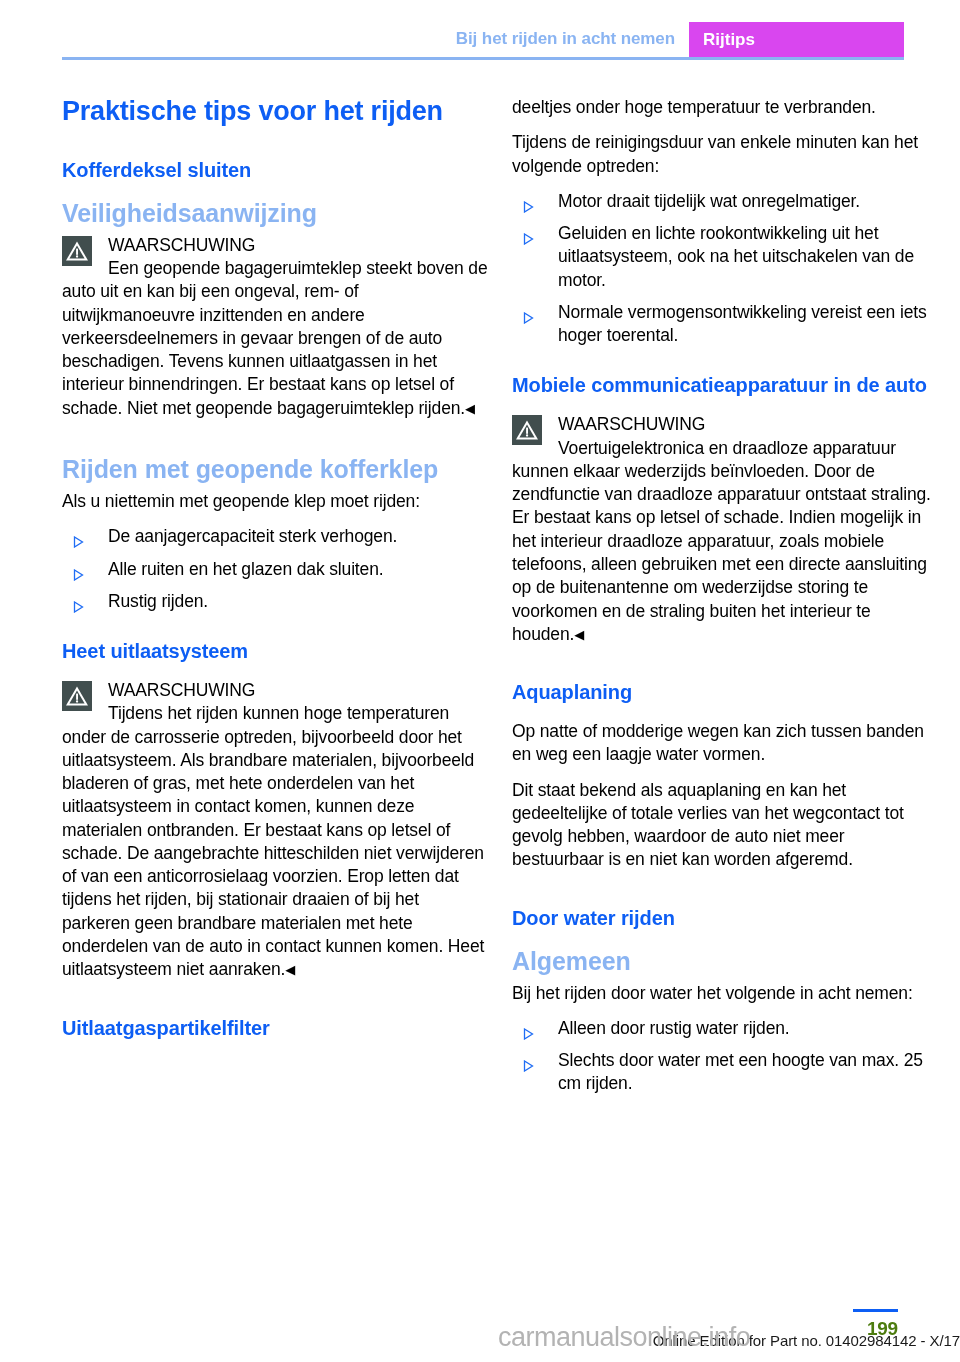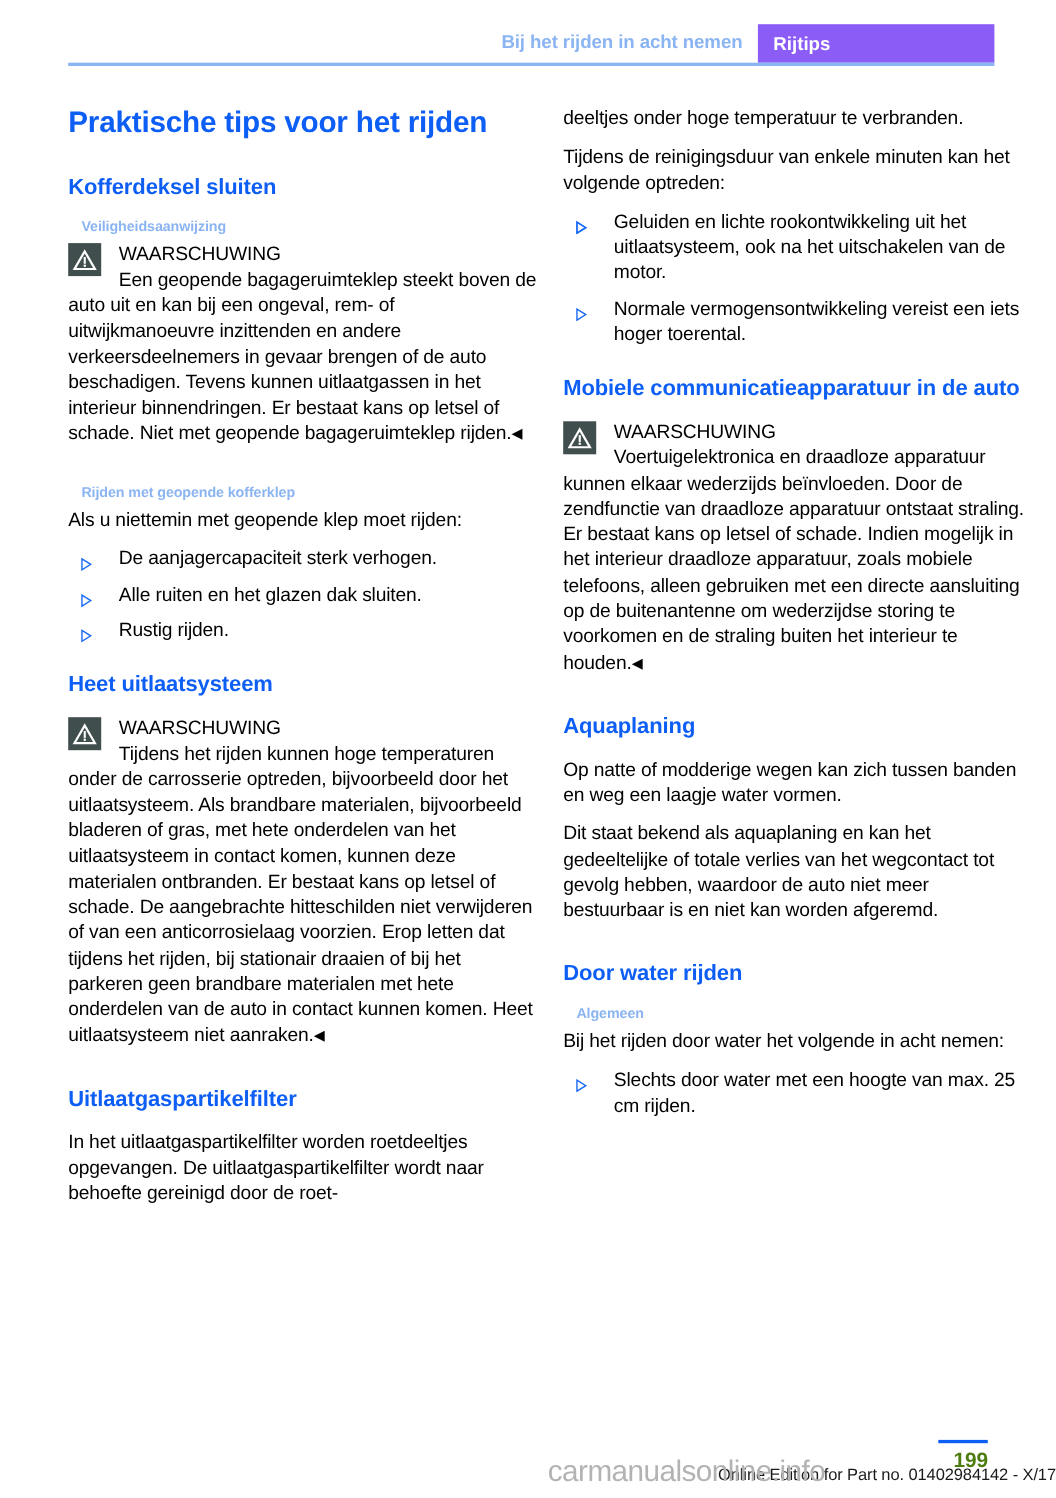--- a/index.html
+++ b/index.html
@@ -43,21 +43,21 @@
   .header-chapter {
     font-size: 17px;
     font-weight: bold;
     color: #8ab4f2;
     padding: 0 14px 0 0;
     line-height: 33px;
     white-space: nowrap;
     letter-spacing: -0.1px;
   }
   .header-section {
-    background: #8b5cf6;
+    background: #d946ef;
     color: #ffffff;
     font-size: 17px;
     font-weight: bold;
     line-height: 35px;
     padding: 0 14px 0 14px;
     white-space: nowrap;
     min-width: 215px;
     box-sizing: border-box;
   }
 
@@ -87,25 +87,25 @@
   }
   h2.h-blue {
     font-size: 20px;
     font-weight: bold;
     color: #0d5ef4;
     line-height: 1.2;
     margin: 0 0 16px 0;
     letter-spacing: -0.1px;
   }
   h3.h-lightblue {
-    font-size: 13px;
+    font-size: 25px;
     font-weight: bold;
     color: #8ab4f2;
     line-height: 1.2;
-    margin: 0 0 6px 12px;
+    margin: 0 0 6px 0;
     letter-spacing: -0.1px;
   }
   p.body {
     font-size: 17.5px;
     line-height: 1.33;
     margin: 0 0 12px 0;
     text-align: left;
     letter-spacing: -0.15px;
   }
   p.body:last-child { margin-bottom: 0; }
@@ -296,36 +296,36 @@
         </svg>
       </span>
       <p class="warn-label">WAARSCHUWING</p>
       <p class="warn-text"><span>Tijdens het rijden kunnen hoge temperaturen onder de carrosserie optreden, bijvoorbeeld door het uitlaatsysteem. Als brandbare materialen, bijvoorbeeld bladeren of gras, met hete onderdelen van het uitlaatsysteem in contact komen, kunnen deze materialen ontbranden. Er bestaat kans op letsel of schade. De aangebrachte hitteschilden niet verwijderen of van een anticorrosielaag voorzien. Erop letten dat tijdens het rijden, bij stationair draaien of bij het parkeren geen brandbare materialen met hete onderdelen van de auto in contact kunnen komen. Heet uitlaatsysteem niet aanraken.</span><span class="end-mark">◀</span></p>
     </div>
 
     <div class="spacer-lg"></div>
 
     <h2 class="h-blue">Uitlaatgaspartikelfilter</h2>
 
-    <p class="body">In het uitlaatgaspartikelfilter worden roetdeeltjes opgevangen. De uitlaatgaspartikelfilter wordt naar behoefte gereinigd door de roet-</p>
   </div>
 
   <div class="col col-right">
 
     <p class="body">deeltjes onder hoge temperatuur te verbranden.</p>
 
     <p class="body">Tijdens de reinigingsduur van enkele minuten kan het volgende optreden:</p>
 
     <ul class="blist">
       <li>
         <span class="bullet-tri">
           <svg width="11" height="12" viewBox="0 0 11 12" aria-hidden="true">
             <polygon points="1.5,1 9.5,6 1.5,11" fill="none" stroke="#1f6df5" stroke-width="1.3"></polygon>
           </svg>
         </span>
+        <span>Motor draait tijdelijk wat onregelmatiger.</span>
       </li>
       <li>
         <span class="bullet-tri">
           <svg width="11" height="12" viewBox="0 0 11 12" aria-hidden="true">
             <polygon points="1.5,1 9.5,6 1.5,11" fill="none" stroke="#1f6df5" stroke-width="1.3"></polygon>
           </svg>
         </span>
         <span>Geluiden en lichte rookontwikkeling uit het uitlaatsysteem, ook na het uitschakelen van de motor.</span>
       </li>
       <li>
@@ -371,20 +371,28 @@
 
     <p class="body">Bij het rijden door water het volgende in acht nemen:</p>
 
     <ul class="blist">
       <li>
         <span class="bullet-tri">
           <svg width="11" height="12" viewBox="0 0 11 12" aria-hidden="true">
             <polygon points="1.5,1 9.5,6 1.5,11" fill="none" stroke="#1f6df5" stroke-width="1.3"></polygon>
           </svg>
         </span>
+        <span>Alleen door rustig water rijden.</span>
+      </li>
+      <li>
+        <span class="bullet-tri">
+          <svg width="11" height="12" viewBox="0 0 11 12" aria-hidden="true">
+            <polygon points="1.5,1 9.5,6 1.5,11" fill="none" stroke="#1f6df5" stroke-width="1.3"></polygon>
+          </svg>
+        </span>
         <span>Slechts door water met een hoogte van max. 25 cm rijden.</span>
       </li>
     </ul>
   </div>
 </div>
 
 <div class="footer">
   <div class="page-num-rule"></div>
   <div class="page-num">199</div>
   <div class="footer-edition">Online Edition for Part no. 01402984142 - X/17</div>

